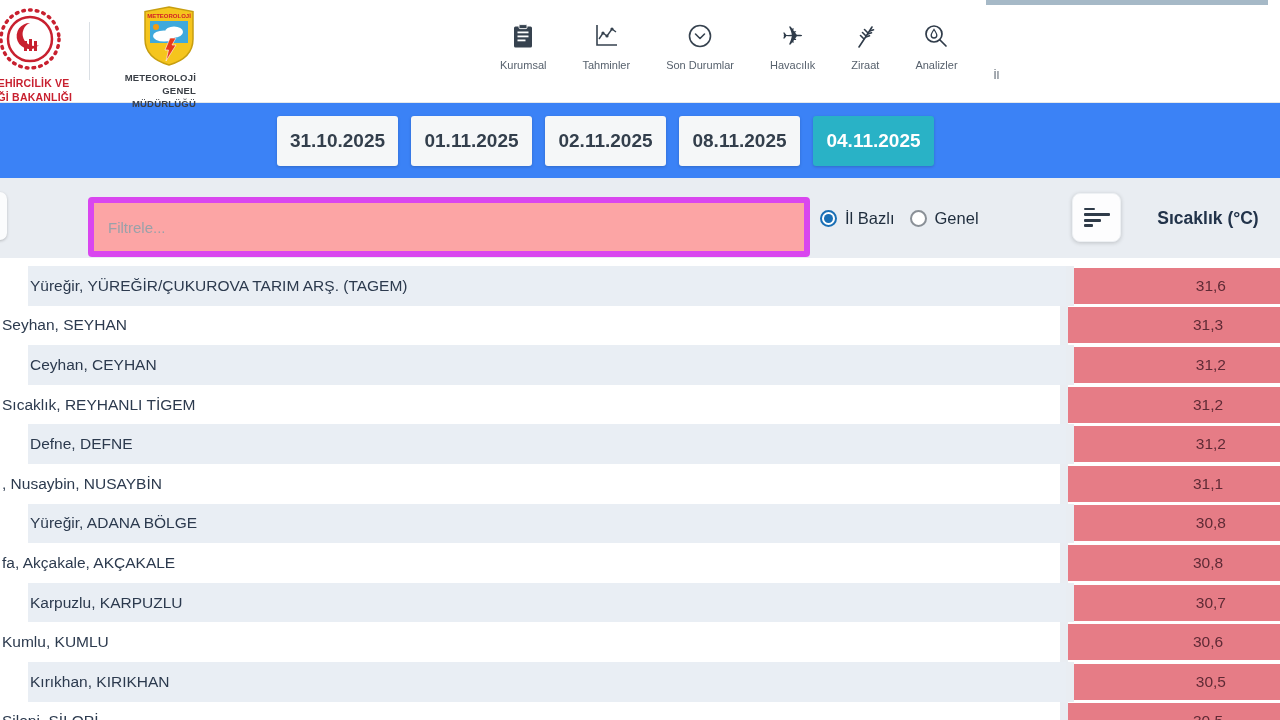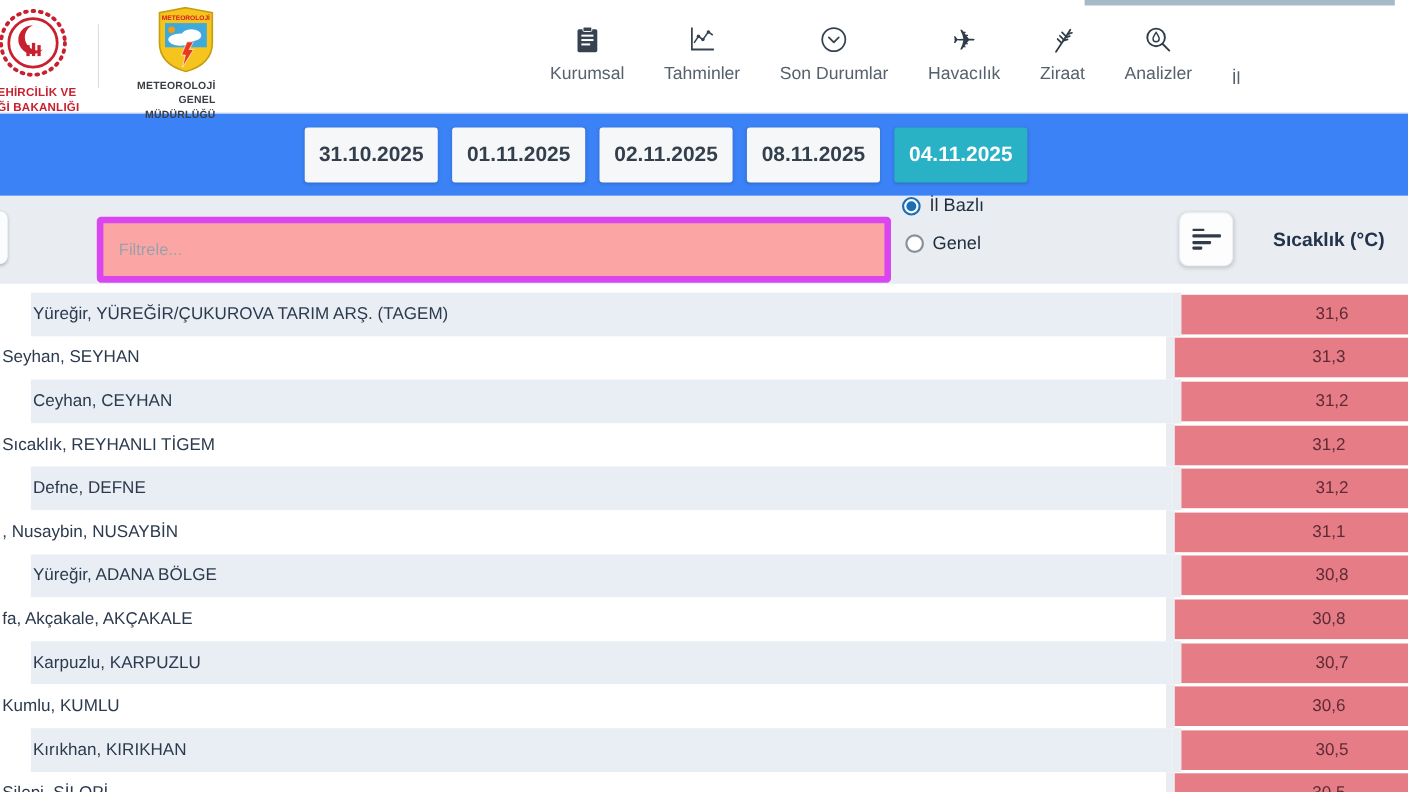--- a/index.html
+++ b/index.html
@@ -12,41 +12,41 @@
   header{position:relative;height:103px;background:#fff;border-bottom:1px solid #e4e8eb;}
   .ministry{position:absolute;left:-40px;top:7px;width:140px;text-align:center;}
   .ministry .m-text{margin-top:2px;font-size:10.5px;font-weight:700;color:#c8202f;line-height:1.3;letter-spacing:.2px;}
   .logo-divider{position:absolute;left:89px;top:22px;width:1px;height:58px;background:#dadfe4;}
   .mgm{position:absolute;left:102px;top:6px;width:94px;text-align:right;}
   .mgm .m-text{margin-top:2px;font-size:9.5px;font-weight:700;color:#3a3f46;line-height:1.35;letter-spacing:.2px;}
 
   nav{position:absolute;left:500px;top:0;height:103px;display:flex;gap:36px;align-items:center;}
   .nav-item{display:flex;flex-direction:column;align-items:center;gap:9px;cursor:pointer;height:58px;justify-content:flex-start;}
   .nav-item .nicon{height:27px;display:flex;align-items:center;justify-content:center;color:#2f3b49;}
-  .nav-item .nlabel{font-size:16px;color:#57616d;white-space:nowrap;}
+  .nav-item .nlabel{font-size:11px;color:#57616d;white-space:nowrap;}
   .nav-item.no-icon{justify-content:flex-end;}
   .plane-glyph{font-size:26px;line-height:1;color:#2f3b49;}
 
   
   .dates{height:75px;background:#3b82f6;display:flex;align-items:center;gap:13px;padding-left:277px;}
   .date-tab{min-width:121px;height:50px;display:flex;align-items:center;justify-content:center;
     background:#f5f7f8;color:#333f4c;font-size:19px;font-weight:700;border-radius:3px;
     box-shadow:0 1px 3px rgba(0,0,0,.18);cursor:pointer;padding:0 10px;}
   .date-tab.active{background:#29b2c6;color:#fff;}
 
   
   .filter-row{position:relative;height:80px;background:#e9edf2;}
   .left-sliver{position:absolute;left:-42px;top:14px;width:49px;height:48px;background:#fbfcfd;
     border-radius:7px;box-shadow:0 1px 3px rgba(0,0,0,.22);cursor:pointer;}
   .filter-input{position:absolute;left:88px;top:19px;width:722px;height:60px;border:6px solid #d946ef;
     border-radius:4px;padding:0 14px;font-size:15px;color:#333;background:#fca5a5;outline:none;
     font-family:"Liberation Sans",sans-serif;}
   .filter-input::placeholder{color:#9aa1a9;}
   .radios{position:absolute;left:820px;top:0;height:80px;display:flex;align-items:center;gap:15px;
-    font-size:16.5px;color:#1f2d3d;flex-direction:column;}
+    font-size:16.5px;color:#1f2d3d;}
   .radio-opt{display:flex;align-items:center;gap:8px;cursor:pointer;}
   .radio{width:17px;height:17px;border-radius:50%;background:#fff;display:flex;align-items:center;justify-content:center;}
   .radio.sel{border:2px solid #1a6fb5;}
   .radio.sel .dot{width:9px;height:9px;border-radius:50%;background:#1a6fb5;}
   .radio.unsel{border:2px solid #8a9097;}
   .temp-title{position:absolute;left:1068px;top:0;width:280px;height:80px;display:flex;align-items:center;
     justify-content:center;font-weight:700;font-size:17.5px;color:#22334a;}
   .sort-btn{position:absolute;left:1072px;top:15px;width:49px;height:49px;background:#fdfdfe;border-radius:8px;
     box-shadow:0 1px 4px rgba(0,0,0,.18);border:1px solid #eef1f4;display:flex;align-items:center;
     justify-content:center;cursor:pointer;}

